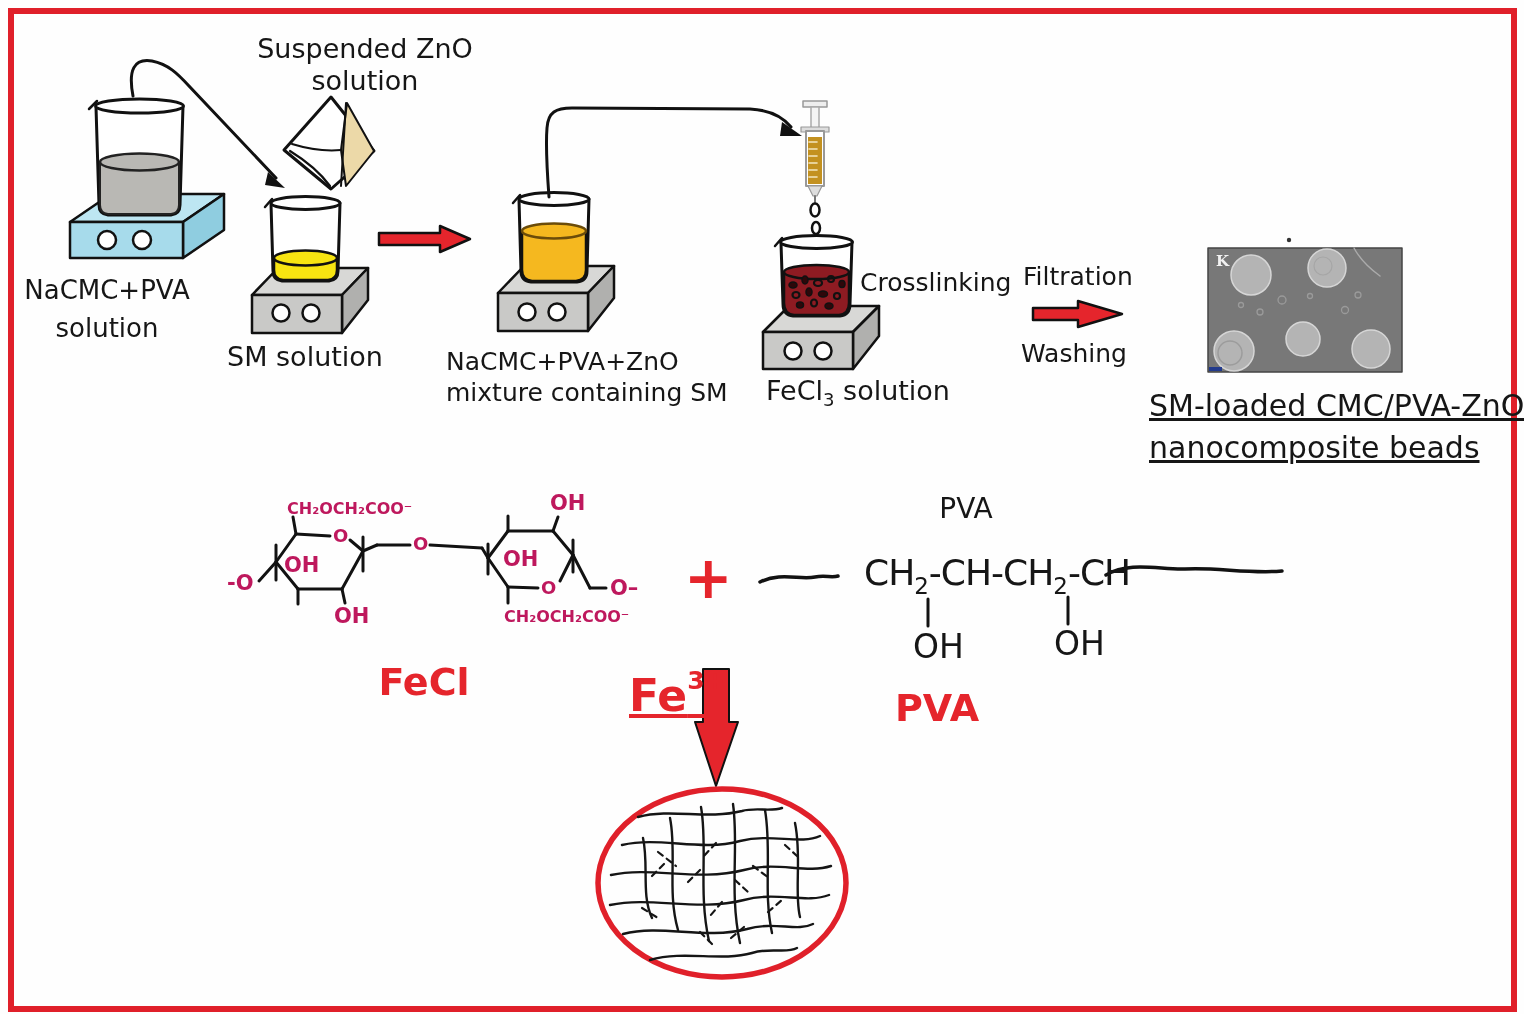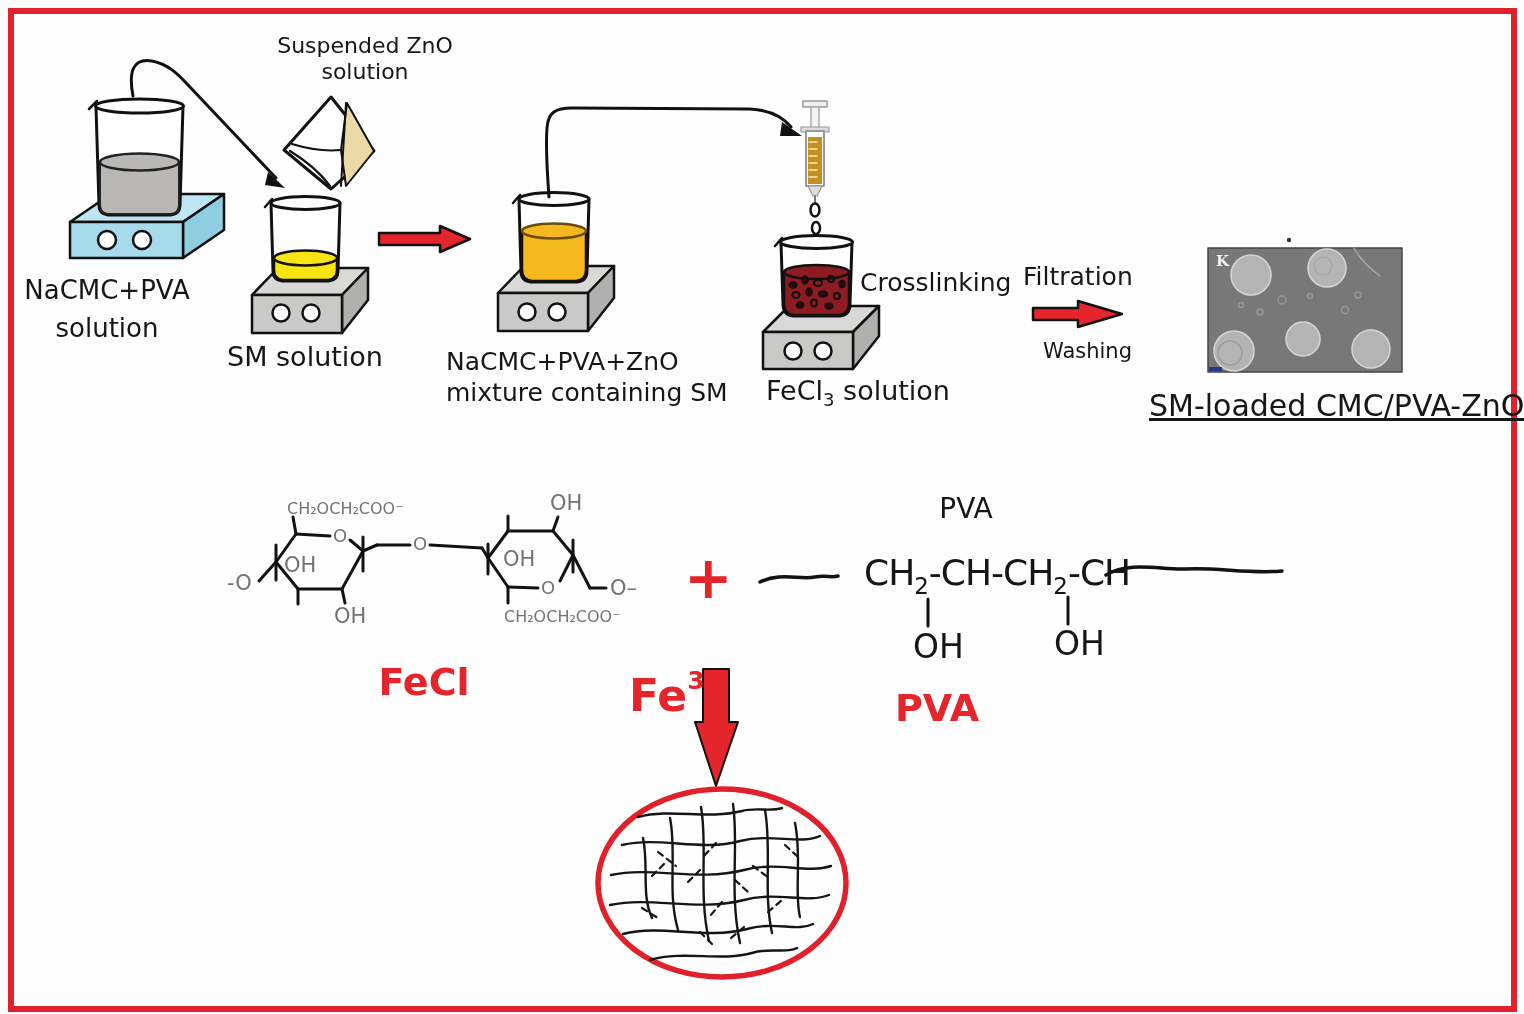--- a/index.html
+++ b/index.html
@@ -3,22 +3,22 @@
 <meta charset="utf-8">
 <style>
   html,body{margin:0;padding:0;background:#fff;}
   #stage{position:relative;width:1524px;height:1014px;background:#fefefe;overflow:hidden;
          font-family:"DejaVu Sans",sans-serif;}
   #frame{position:absolute;left:8px;top:8px;width:1497px;height:992px;border:6px solid #e0202a;}
   #art{position:absolute;left:0;top:0;}
   .lbl{position:absolute;color:#161616;white-space:nowrap;line-height:1.2;}
   .center{text-align:center;}
   .red{color:#e5252c;font-weight:bold;}
-  .chem{font-weight:normal;color:#737373;}
-  .cap{font-size:22px;}
+  .chem{font-weight:bold;color:#be185d;}
+  .cap{font-size:27px;}
   sub.s3{font-size:18px;vertical-align:-6px;}
   .chain{font-size:36px;letter-spacing:-1px;margin-left:30px;}
   .chain .sb{font-size:23px;vertical-align:-9px;letter-spacing:0;}
   .fe-sup{font-size:25px;vertical-align:22px;}
   .semk{font-family:"DejaVu Serif",serif;font-weight:bold;color:#f2f2f2;font-size:15px;}
 </style>
 </head>
 <body>
 
 <div id="stage">
@@ -262,26 +262,27 @@
   <div class="lbl" style="left:446px;top:334px;font-size:25px;line-height:1.22;margin-top:13px;">
     <div>NaCMC+PVA+ZnO</div>
     <div>mixture containing SM</div>
   </div>
 
   <div class="lbl" style="left:860px;top:268px;font-size:25px;">Crosslinking</div>
 
   <div class="lbl center" style="left:766px;top:375px;width:184px;font-size:27px;"><span>FeCl</span><sub class="s3">3</sub><span> solution</span></div>
 
   <div class="lbl" style="left:1023px;top:262px;font-size:25px;">Filtration</div>
-  <div class="lbl" style="left:1043px;top:339px;font-size:21px;">Washing</div>
+  <div class="lbl" style="left:1021px;top:339px;font-size:25px;">Washing</div>
 
   <div class="lbl semk" style="left:1216px;top:252px;">K</div>
 
   <div class="lbl" style="left:1149px;top:385px;font-size:30px;line-height:1.4;text-decoration:underline;">
     <div>SM-loaded CMC/PVA-ZnO</div>
+    <div>nanocomposite beads</div>
   </div>
 
   <div class="lbl chem" style="left:287px;top:499px;font-size:16px;">CH₂OCH₂COO⁻</div>
   <div class="lbl chem" style="left:333px;top:525px;font-size:18px;">O</div>
   <div class="lbl chem" style="left:284px;top:553px;font-size:21px;">OH</div>
   <div class="lbl chem" style="left:334px;top:604px;font-size:21px;">OH</div>
   <div class="lbl chem" style="left:227px;top:571px;font-size:21px;">-O</div>
   <div class="lbl chem" style="left:413px;top:533px;font-size:18px;">O</div>
   <div class="lbl chem" style="left:550px;top:491px;font-size:21px;">OH</div>
   <div class="lbl chem" style="left:503px;top:547px;font-size:21px;">OH</div>
@@ -295,15 +296,15 @@
 
   <div class="lbl center" style="left:924px;top:492px;width:84px;font-size:28px;">PVA</div>
 
   <div class="lbl chain" style="left:834px;top:551px;"><span>CH</span><span class="sb">2</span><span>-CH-CH</span><span class="sb">2</span><span>-CH</span></div>
 
   <div class="lbl" style="left:913px;top:627px;font-size:33px;">OH</div>
   <div class="lbl" style="left:1054px;top:624px;font-size:33px;">OH</div>
 
   <div class="lbl red center" style="left:885px;top:686px;width:104px;font-size:38px;">PVA</div>
 
-  <div class="lbl red" style="left:629px;top:666px;font-size:44px;"><span>Fe</span><span class="fe-sup">3+</span></div>
+  <div class="lbl red" style="left:629px;top:666px;font-size:44px;text-decoration:underline;"><span>Fe</span><span class="fe-sup">3+</span></div>
 
 </div>
 
 </body></html>

